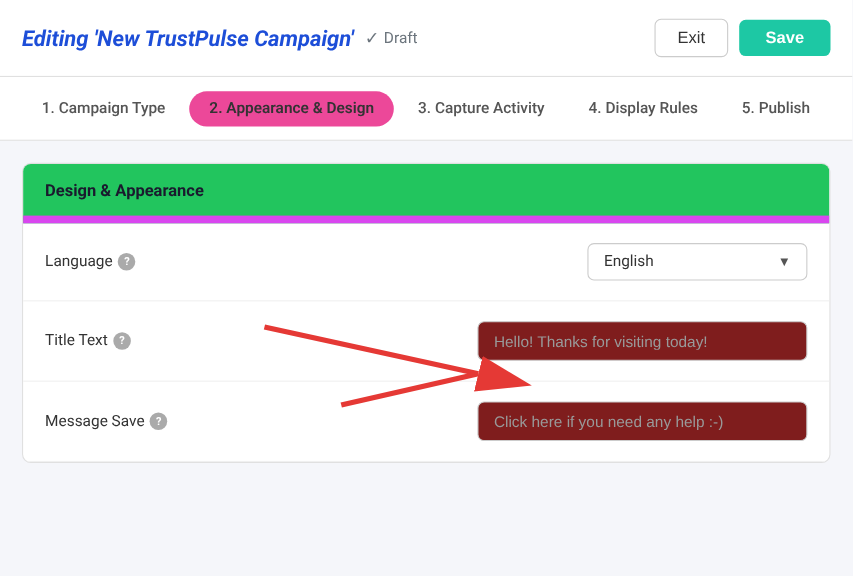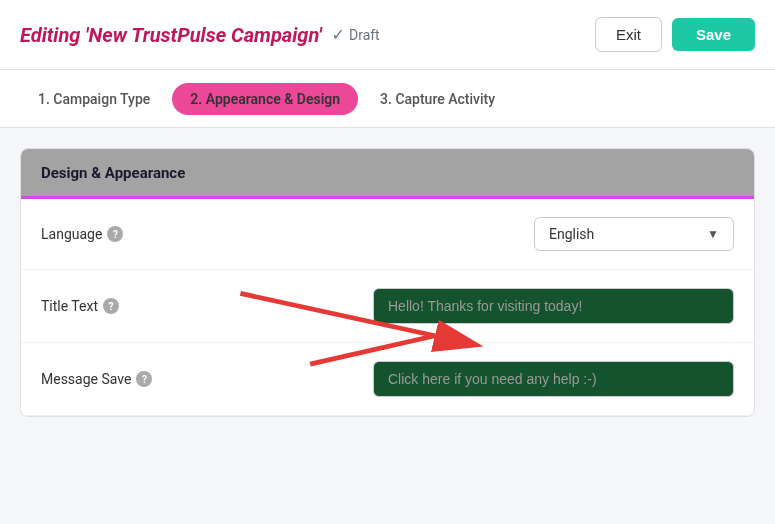--- a/index.html
+++ b/index.html
@@ -23,21 +23,21 @@
     }
     .header-left {
       display: flex;
       align-items: center;
       gap: 10px;
     }
     .header-title {
       font-size: 20px;
       font-weight: 700;
       font-style: italic;
-      color: #be185d;
+      color: #1d4ed8;
     }
     .draft-badge {
       display: flex;
       align-items: center;
       gap: 4px;
       color: #6c757d;
       font-size: 14px;
       font-style: normal;
       font-weight: 400;
     }
@@ -102,23 +102,23 @@
     }
 
     
     .section-card {
       background: #ffffff;
       border-radius: 8px;
       border: 1px solid #e0e0e0;
       overflow: hidden;
     }
     .section-header {
-      background: #a3a3a3;
+      background: #22c55e;
       padding: 14px 20px;
-      border-bottom: 3px solid #d946ef;
+      border-bottom: 7px solid #d946ef;
     }
     .section-header-title {
       font-size: 15px;
       font-weight: 700;
       color: #1a1a2e;
     }
 
     
     .form-row {
       display: flex;
@@ -169,27 +169,27 @@
       align-items: center;
       justify-content: space-between;
     }
     .chevron-down {
       font-size: 12px;
       color: #555;
     }
 
     
     .text-input {
-      width: 361px;
+      width: 300px;
       padding: 9px 14px;
       border: 1.5px solid #ccc;
       border-radius: 6px;
       font-size: 14px;
       color: #999;
-      background: #14532d;
+      background: #7f1d1d;
     }
 
     
     .form-rows-container {
       position: relative;
     }
 
     
     .arrow-container {
       position: absolute;
@@ -221,20 +221,26 @@
 <div class="nav-tabs">
   <div class="nav-tab">
     <span>1. Campaign Type</span>
   </div>
   <div class="nav-tab active">
     <span>2. Appearance &amp; Design</span>
   </div>
   <div class="nav-tab">
     <span>3. Capture Activity</span>
   </div>
+  <div class="nav-tab">
+    <span>4. Display Rules</span>
+  </div>
+  <div class="nav-tab">
+    <span>5. Publish</span>
+  </div>
 </div>
 
 <div class="main-content">
   <div class="section-card">
     <div class="section-header">
       <span class="section-header-title">Design &amp; Appearance</span>
     </div>
 
     <div class="form-rows-container">
 

